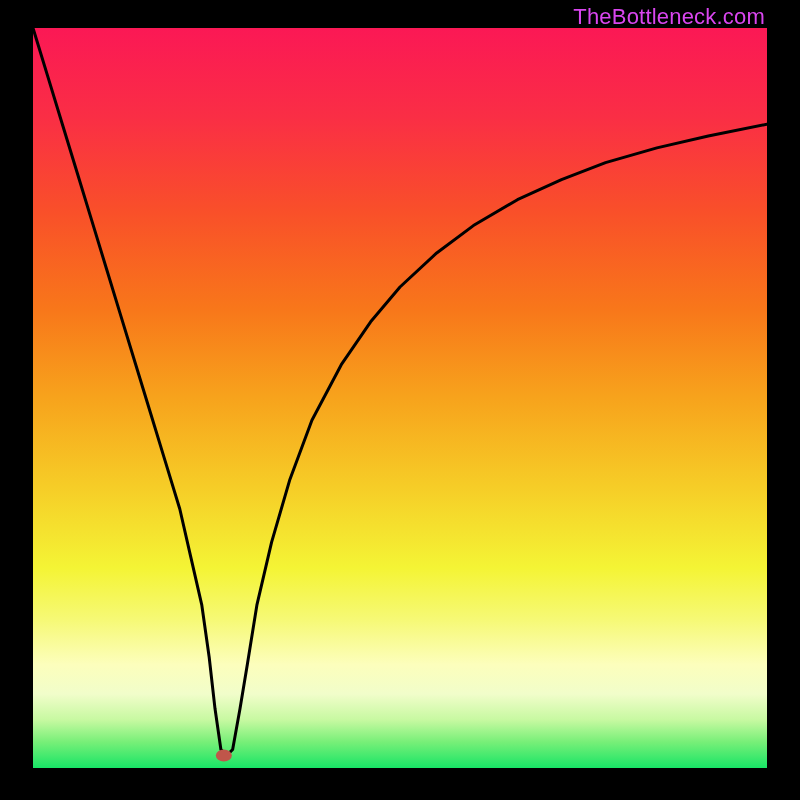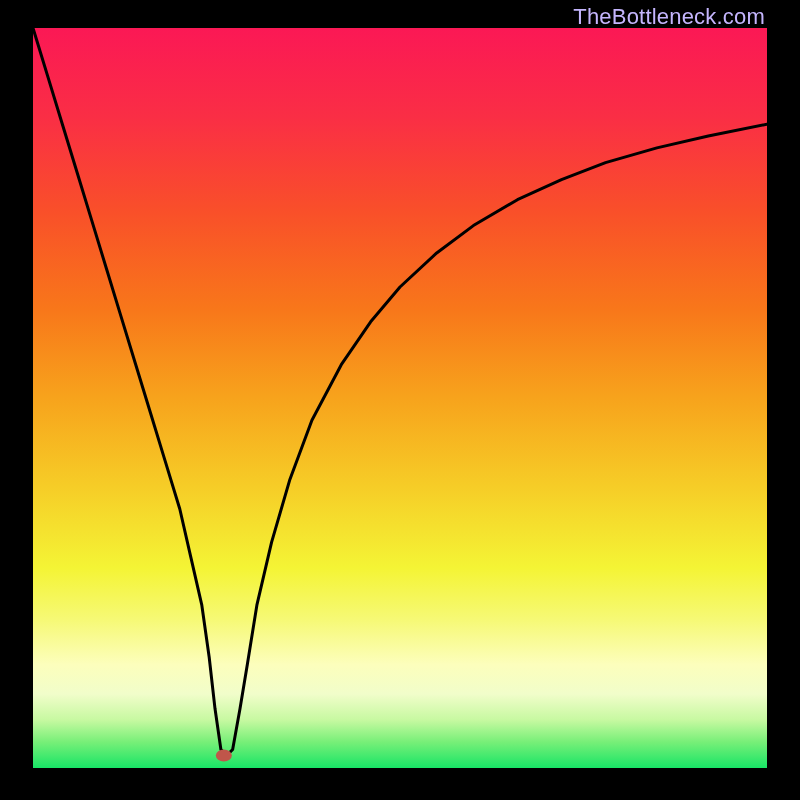--- a/index.html
+++ b/index.html
@@ -24,21 +24,21 @@
     left: 0;
     top: 0;
     width: 734px;
     height: 740px;
     display: block;
   }
   .watermark {
     position: absolute;
     top: 4px;
     right: 35px;
-    color: #c4b5fd;
+    color: #d946ef;
     font-size: 22px;
     font-weight: 500;
     letter-spacing: 0.2px;
     user-select: none;
   }
 </style>
 </head>
 <body>
 
 <div class="watermark">TheBottleneck.com</div>

